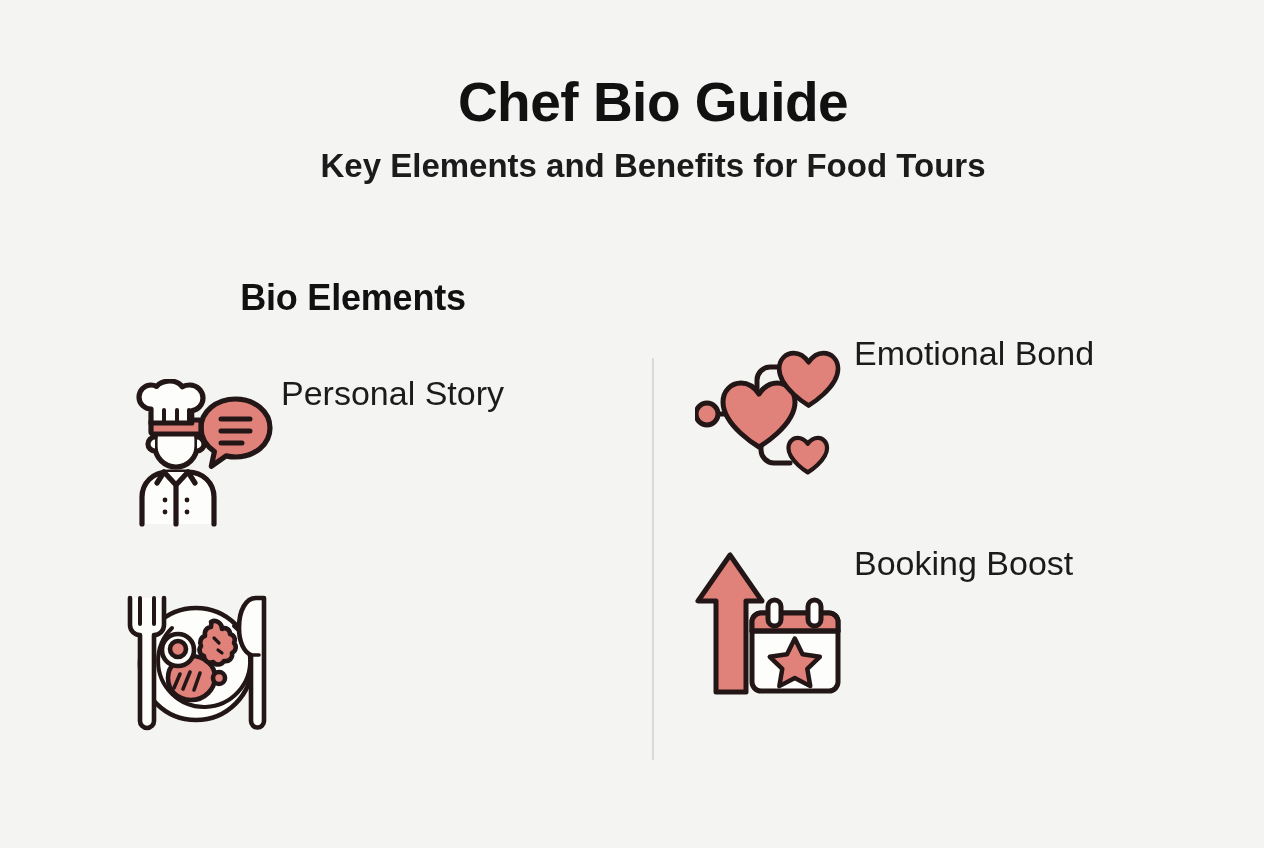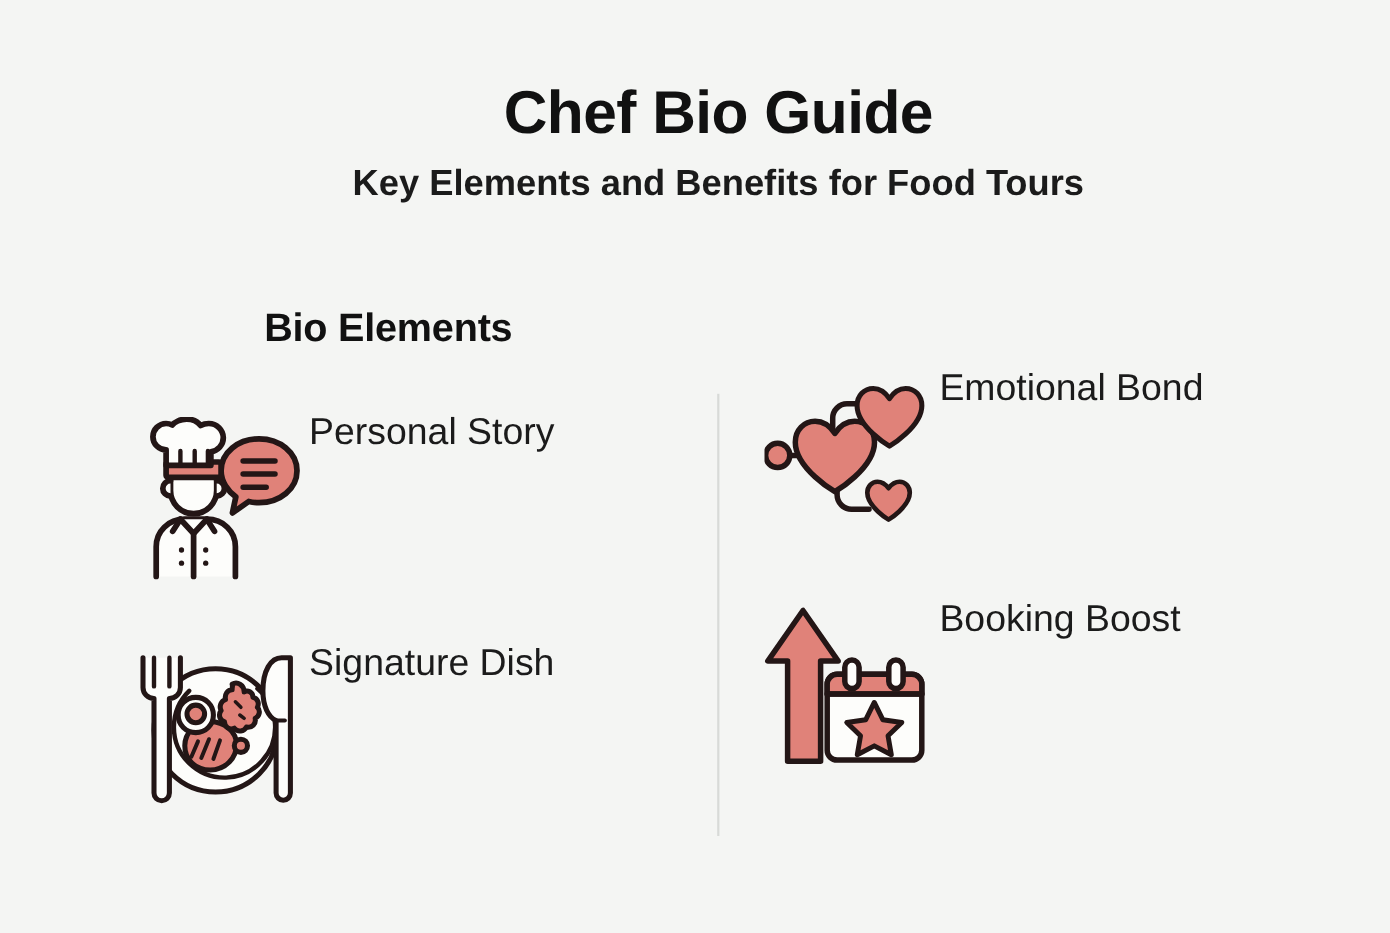--- a/index.html
+++ b/index.html
@@ -192,21 +192,20 @@
                 <path d="M46 56c0-9 7-16 16-16s16 7 16 16-7 16-16 16-16-7-16-16z" fill="#fdfdfb"></path>
                 <circle cx="62" cy="55" r="8" fill="#e08279"></circle>
 
                 <path d="M95 28c5-3 11 1 11 7 3-2 8 0 8 5 4 1 6 5 4 9 3 3 2 8-2 10 1 5-3 9-8 8-2 4-8 5-11 1-4 2-9-1-9-6-4-1-6-6-3-10-2-4 0-9 4-10-1-5 2-9 6-9 0-3 1-5 0-5z" fill="#e08279"></path>
                 <path d="M98 44l5 5M102 56l4 3" stroke-width="3.2"></path>
 
                 <circle cx="103" cy="84" r="6" fill="#e08279"></circle>
               </g>
             </svg>
           </div>
-          <div class="item-label">Signature Dish</div>
         </div>
 
       </div>
     </div>
 
     <div class="col col-right">
 
       <div class="items">
 
         <div class="item">

